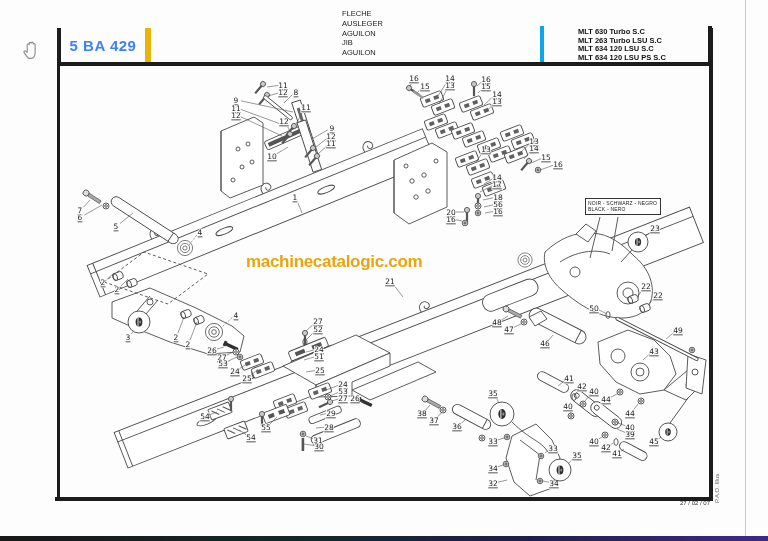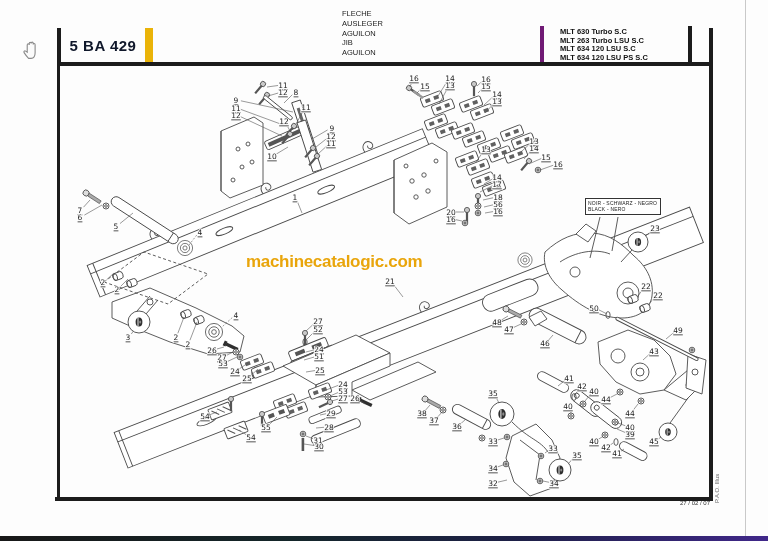--- a/index.html
+++ b/index.html
@@ -1,27 +1,27 @@
 <!DOCTYPE html>
 <html><head>
 <meta charset="utf-8">
 <style>
   html,body{margin:0;padding:0;background:#fff;}
   #stage{position:relative;width:768px;height:541px;background:#fdfdfd;overflow:hidden;
          font-family:"Liberation Sans",sans-serif;}
   
   .bar{position:absolute;background:#1c1c1c;}
   .refbox{position:absolute;left:57px;top:28px;width:84px;height:34px;
-          border-left:4px solid #1c1c1c;border-right:8px solid #eab308;
+          border-left:4px solid #1c1c1c;border-right:6px solid #eab308;
           display:flex;align-items:center;justify-content:center;
-          font-weight:bold;font-size:15px;letter-spacing:.5px;color:#0f172a;}
+          font-weight:bold;font-size:15px;letter-spacing:.5px;color:#3b82f6;}
   .titles{position:absolute;left:318px;top:9px;font-size:7.5px;line-height:9.8px;color:#222;margin-left:24px;}
-  .models{position:absolute;left:540px;top:26px;width:152px;height:36px;
-          border-left:4px solid #701a75;border-right:4px solid #1c1c1c;
-          box-sizing:border-box;padding:2px 0 0 16px;
+  .models{position:absolute;left:540px;top:26px;width:172px;height:36px;
+          border-left:4px solid #0ea5e9;border-right:4px solid #1c1c1c;
+          box-sizing:border-box;padding:2px 0 0 34px;
           font-weight:bold;font-size:7.5px;line-height:8.6px;color:#111;}
   .notebox{position:absolute;left:585px;top:198px;width:70px;background:#fff;
            border:1px solid #333;box-shadow:0 0 0 1px #fff;font-size:5px;line-height:6.3px;
            padding:1px 2px;color:#222;letter-spacing:.2px;}
   .watermark{position:absolute;left:246px;top:252px;font-size:17px;font-weight:bold;
              letter-spacing:-.3px;color:#E9A50B;}
   .datefoot{position:absolute;left:630px;top:500px;width:80px;text-align:right;
             font-size:6px;color:#333;}
   .credit{position:absolute;left:714px;top:503px;transform-origin:0 0;transform:rotate(-90deg);
           font-size:6px;color:#666;white-space:nowrap;}

